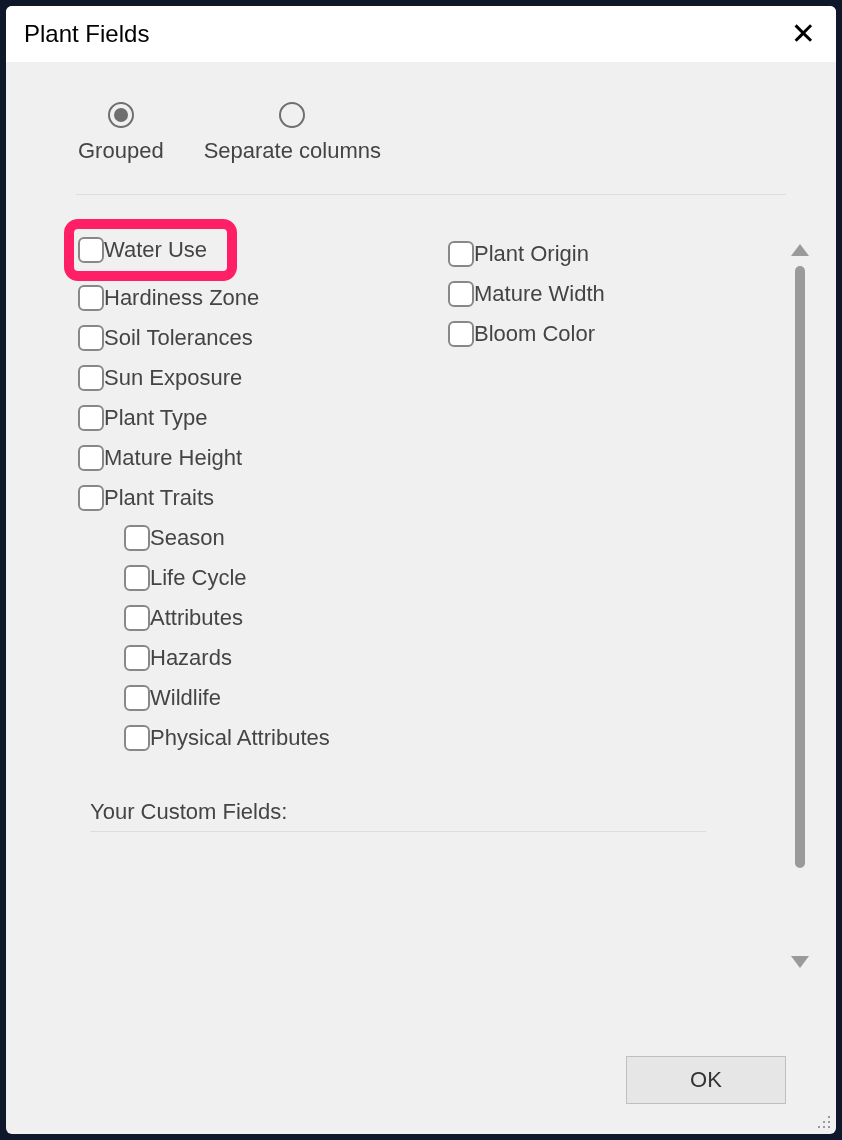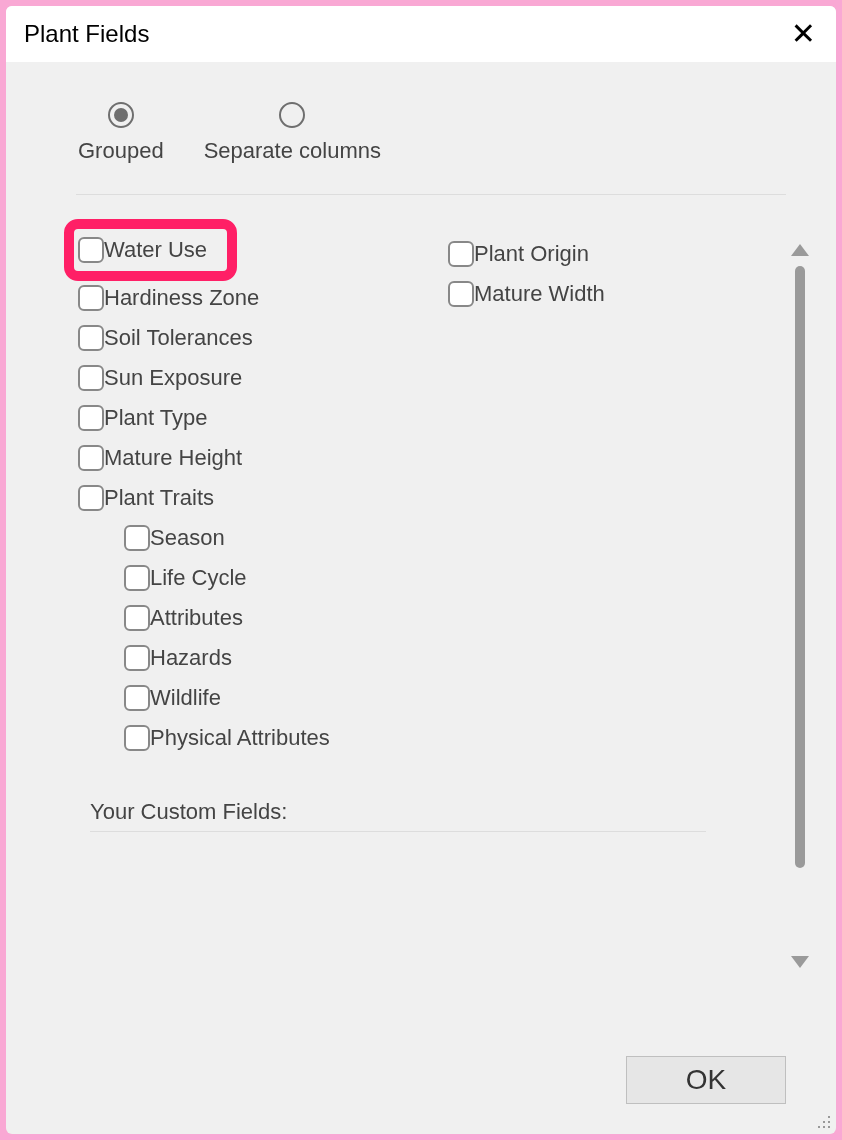--- a/index.html
+++ b/index.html
@@ -4,21 +4,21 @@
 <style>
   * { box-sizing: border-box; }
   html, body {
     margin: 0; padding: 0;
     width: 842px; height: 1140px;
     font-family: "Segoe UI", Arial, sans-serif;
     background: #000;
   }
   .outer {
     width: 842px; height: 1140px;
-    background: #f9a8d4;
+    background: #0f172a;
     padding: 6px;
   }
   .dialog {
     width: 830px; height: 1128px;
     background: #f0f0f0;
     border-radius: 6px;
     position: relative;
     overflow: hidden;
   }
   .titlebar {
@@ -153,21 +153,21 @@
   }
   .footer {
     position: absolute;
     bottom: 30px;
     right: 50px;
   }
   .ok-btn {
     width: 160px; height: 48px;
     background: #e6e6e6;
     border: 1px solid #bfbfbf;
-    font-size: 28px;
+    font-size: 22px;
     color: #333;
     cursor: pointer;
   }
   .resize-grip {
     position: absolute;
     right: 6px; bottom: 6px;
     width: 16px; height: 16px;
     color: #999;
   }
   .resize-grip span {
@@ -266,20 +266,24 @@
 
           <div class="col">
             <div class="check-item" style="margin-top:12px">
               <span class="checkbox"></span>
               <span class="check-label">Plant Origin</span>
             </div>
             <div class="check-item">
               <span class="checkbox"></span>
               <span class="check-label">Mature Width</span>
             </div>
+            <div class="check-item">
+              <span class="checkbox"></span>
+              <span class="check-label">Bloom Color</span>
+            </div>
           </div>
         </div>
 
         <div class="custom-label">Your Custom Fields:</div>
         <hr class="hr2">
       </div>
 
     </div>
 
     <div class="scrollbar">

